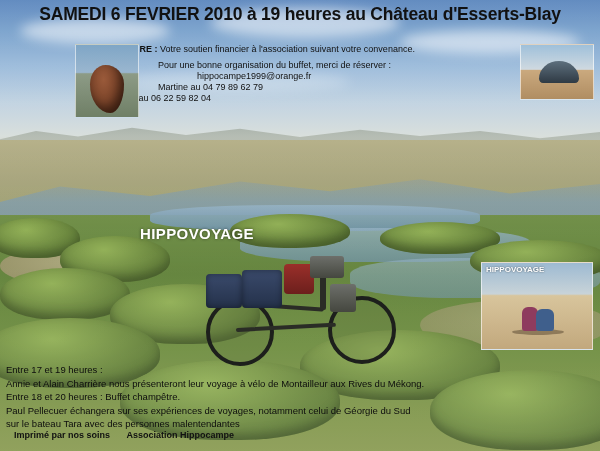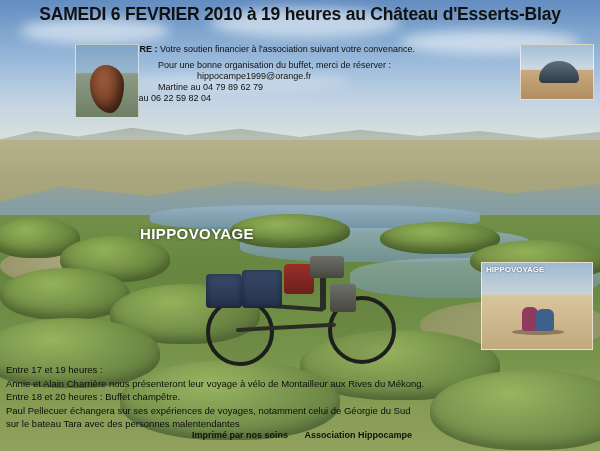--- a/index.html
+++ b/index.html
@@ -237,21 +237,21 @@
     font-size: 9.5px;
     line-height: 13.5px;
     color: #0d0d0d;
     margin-top: 23px;
   }
   .program div { white-space: nowrap; }
 
   .footer {
     position: absolute;
     left: 0; top: 430px; width: 600px;
-    text-align: center;
+    text-align: left;
     padding-right: 10px;
     box-sizing: border-box;
     font-size: 9px;
     font-weight: bold;
     color: #111111;
   }
   .footer span { margin-left: 14px; }
 </style>
 </head>
 <body>

